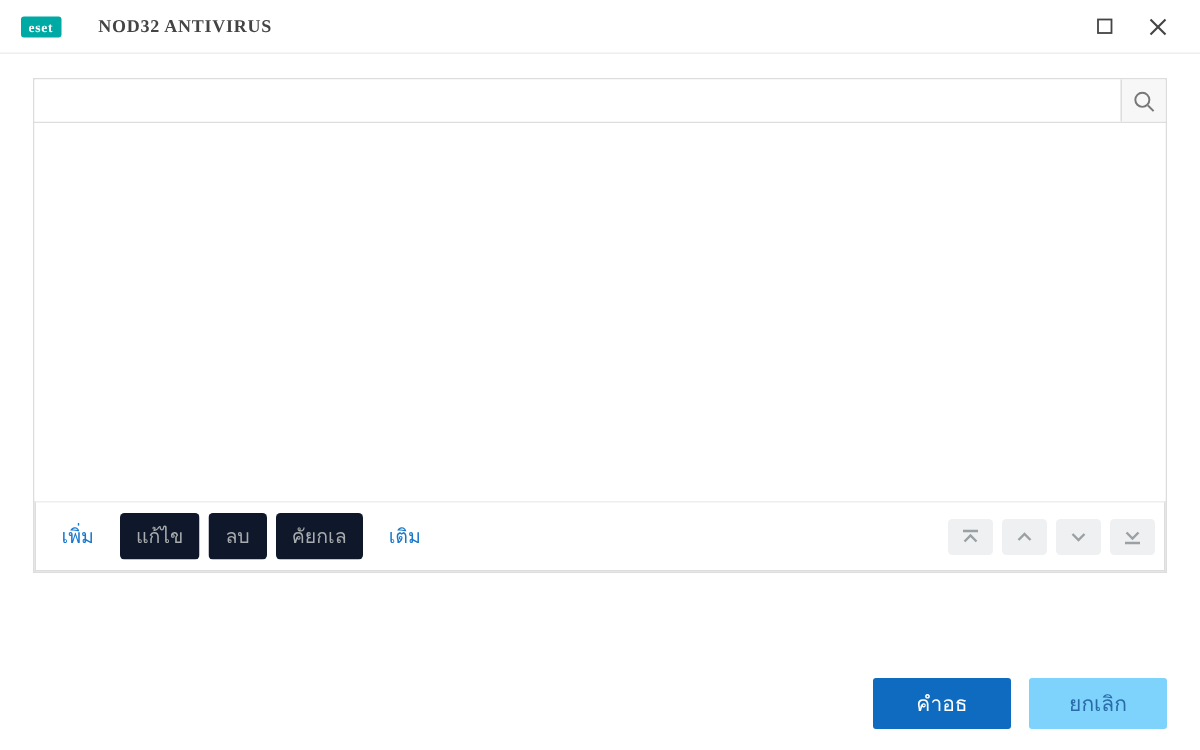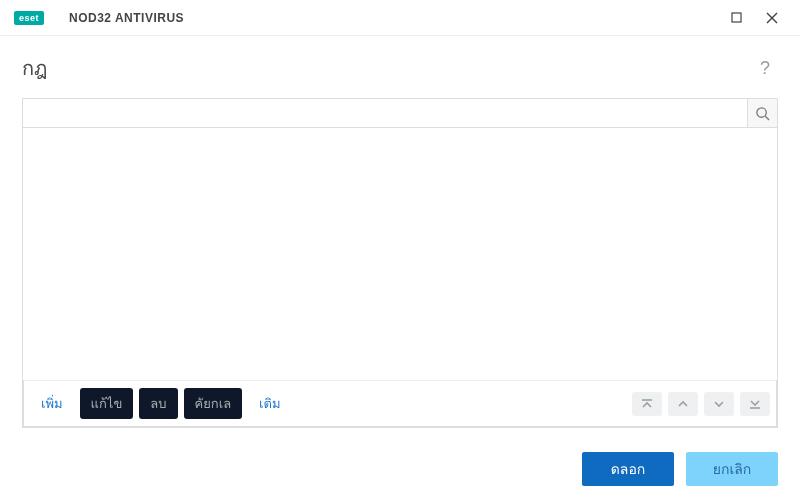--- a/index.html
+++ b/index.html
@@ -1,17 +1,17 @@
 <!DOCTYPE html>
 <html><head>
 <meta charset="utf-8">
 <style>
 * { margin: 0; padding: 0; box-sizing: border-box; }
 body { font-family: "Segoe UI", Tahoma, sans-serif; font-size: 13px; color: #333; background: #fff; width: 800px; height: 500px; overflow: hidden; position: relative; }
-.titlebar { height: 36px; display: flex; align-items: center; padding: 0 10px 0 14px; border-bottom: 1px solid #eee; }
+.titlebar { height: 36px; display: flex; align-items: center; padding: 0 10px 0 14px; border-bottom: 1px solid #eee; font-family: Liberation Serif, serif; }
 .logo-badge { background: #00aaa4; color: #fff; font-size: 9px; font-weight: 700; padding: 2px 5px; border-radius: 2px; letter-spacing: 0.5px; margin-right: 6px; }
 .product-name { font-size: 12px; font-weight: 600; color: #444; letter-spacing: 0.5px; margin-left: 19px; }
 .titlebar-spacer { flex: 1; }
 .win-btn { width: 36px; height: 28px; display: flex; align-items: center; justify-content: center; color: #444; cursor: pointer; }
 .content { padding: 16px 22px 0 22px; }
 .heading-row { display: flex; align-items: center; margin-bottom: 14px; }
 .heading { font-size: 20px; color: #4a4a4a; font-weight: 400; }
 .heading-spacer { flex: 1; }
 .help-icon { font-size: 18px; color: #999; cursor: pointer; padding: 4px 8px; }
 .search-row { display: flex; border: 1px solid #ddd; height: 30px; margin-bottom: 0; }
@@ -48,25 +48,20 @@
   </div>
   <div class="win-btn">
     <svg width="12" height="12" viewBox="0 0 12 12">
         <line x1="1" y1="1" x2="11" y2="11" stroke="currentColor" stroke-width="1.4"></line>
         <line x1="11" y1="1" x2="1" y2="11" stroke="currentColor" stroke-width="1.4"></line>
       </svg>
   </div>
 </div>
 
 <div class="content">
-  <div class="heading-row">
-    <div class="heading">กฎ</div>
-    <div class="heading-spacer"></div>
-    <div class="help-icon">?</div>
-  </div>
 
   <div class="search-row">
     <input class="search-input" type="text" placeholder="" style="">
     <div class="search-btn">
       <svg width="15" height="15" viewBox="0 0 16 16">
           <circle cx="7" cy="7" r="5" fill="none" stroke="currentColor" stroke-width="1.4"></circle>
           <line x1="11" y1="11" x2="15" y2="15" stroke="currentColor" stroke-width="1.4"></line>
         </svg>
     </div>
   </div>
@@ -100,15 +95,15 @@
         <svg width="14" height="14" viewBox="0 0 14 14">
             <polyline points="3,4 7,8 11,4" fill="none" stroke="currentColor" stroke-width="1.6"></polyline>
             <line x1="2" y1="11" x2="12" y2="11" stroke="currentColor" stroke-width="1.6"></line>
           </svg>
       </button>
     </div>
   </div>
 </div>
 
 <div class="footer">
-  <button class="btn btn-primary">ดลอก</button>
+  <button class="btn btn-primary">คำอธ</button>
   <button class="btn btn-secondary">ยกเลิก</button>
 </div>
 
 </body></html>

